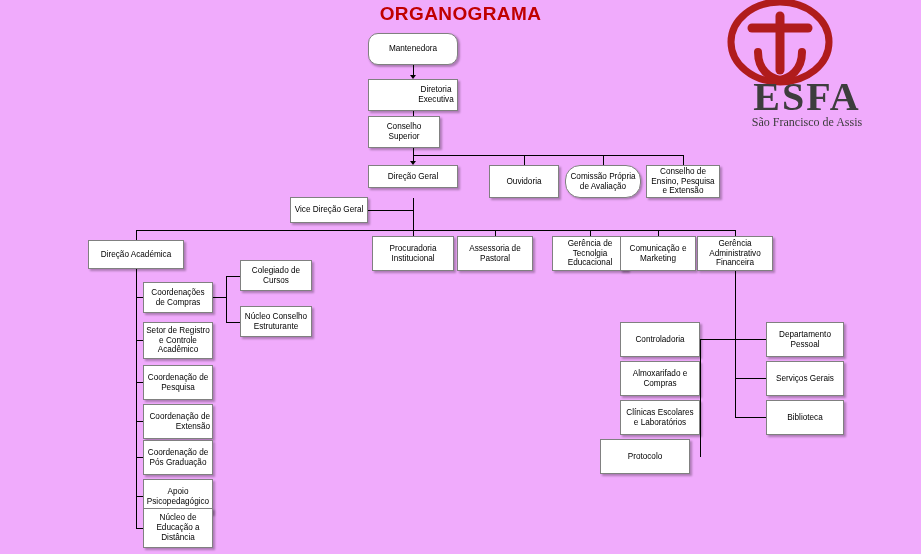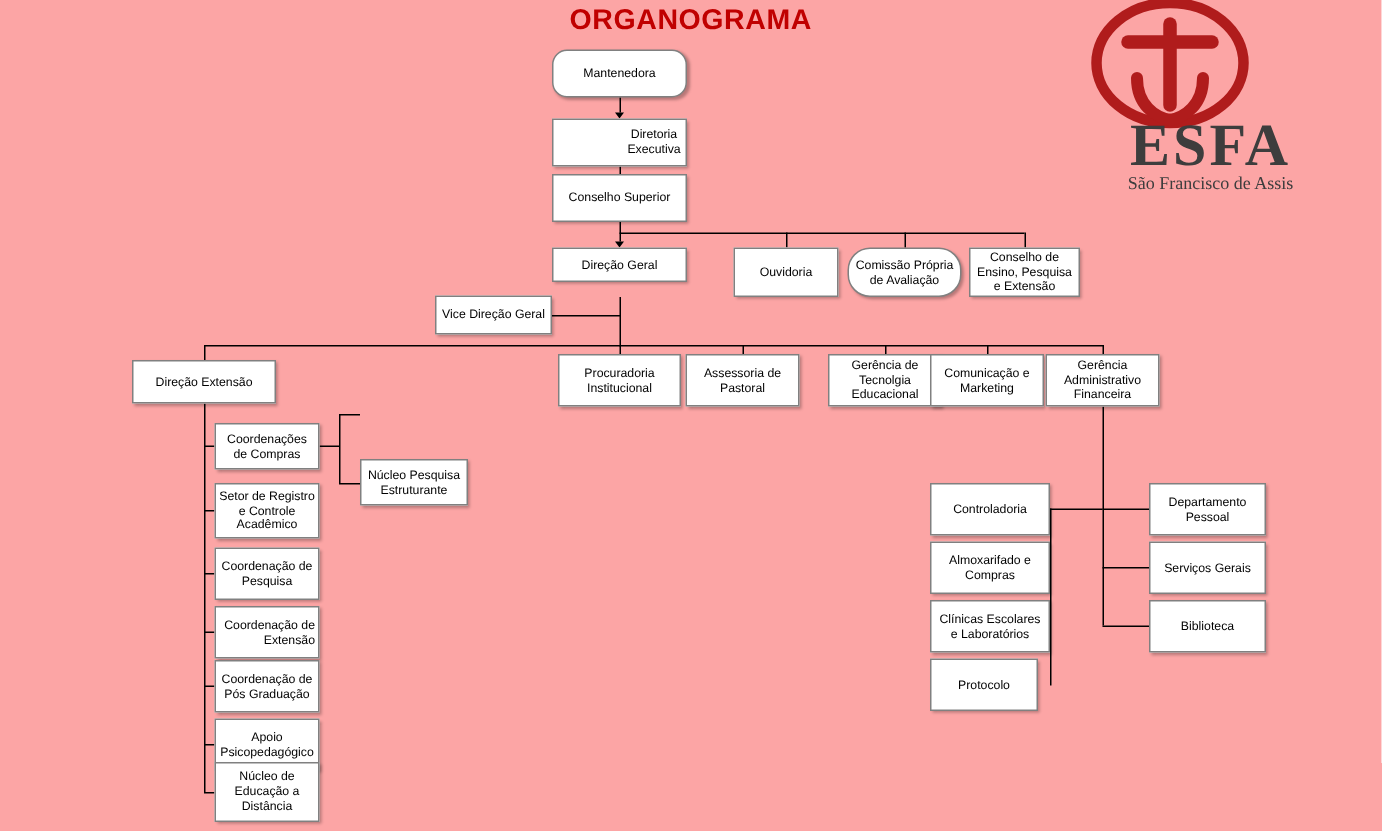--- a/index.html
+++ b/index.html
@@ -8,21 +8,21 @@
     background: #ffffff;
   }
   body {
     font-family: "Liberation Sans", sans-serif;
   }
   #stage {
     position: relative;
     width: 921px;
     height: 554px;
     overflow: hidden;
-    background: #fca5a5;
+    background: #f0abfc;
   }
   .title {
     position: absolute;
     left: 0;
     top: 3px;
     width: 921px;
     text-align: center;
     font-size: 19px;
     font-weight: bold;
     color: #c00000;
@@ -141,21 +141,21 @@
   <div class="line h" style="left:700px; top:378px; width:0px;"></div>
   <div class="line h" style="left:700px; top:417px; width:0px;"></div>
   <div class="line h" style="left:700px; top:456px; width:0px;"></div>
 
   <div class="node" style="left:368px; top:33px; width:90px; height:32px;border-radius:10px;">
       <span>Mantenedora</span>
     </div>
   <div class="node" style="left:368px; top:79px; width:90px; height:32px;padding-left:48px;">
       <span>Diretoria Executiva</span>
     </div>
-  <div class="node" style="left:368px; top:116px; width:90px; height:32px;">
+  <div class="node" style="left:368px; top:116px; width:72px; height:32px;">
       <span>Conselho Superior</span>
     </div>
 
   <div class="node" style="left:368px; top:165px; width:90px; height:23px;">
       <span>Direção Geral</span>
     </div>
   <div class="node" style="left:489px; top:165px; width:70px; height:33px;">
       <span>Ouvidoria</span>
     </div>
   <div class="node" style="left:565px; top:165px; width:76px; height:33px;border-radius:15px;">
@@ -163,43 +163,46 @@
     </div>
   <div class="node" style="left:646px; top:165px; width:74px; height:33px;">
       <span>Conselho de Ensino, Pesquisa e Extensão</span>
     </div>
 
   <div class="node" style="left:290px; top:197px; width:78px; height:26px;">
       <span>Vice Direção Geral</span>
     </div>
 
   <div class="node" style="left:88px; top:240px; width:96px; height:29px;">
-      <span>Direção Extensão</span>
+      <span>Direção Académica</span>
     </div>
   <div class="node" style="left:372px; top:236px; width:82px; height:35px;">
       <span>Procuradoria Institucional</span>
     </div>
   <div class="node" style="left:457px; top:236px; width:76px; height:35px;">
       <span>Assessoria de Pastoral</span>
     </div>
   <div class="node" style="left:552px; top:236px; width:76px; height:35px;justify-content:center;">
       <span>Gerência de Tecnolgia Educacional</span>
     </div>
   <div class="node" style="left:620px; top:236px; width:76px; height:35px;">
       <span>Comunicação e Marketing</span>
     </div>
   <div class="node" style="left:697px; top:236px; width:76px; height:35px;">
       <span>Gerência Administrativo Financeira</span>
     </div>
 
+  <div class="node" style="left:240px; top:260px; width:72px; height:31px;">
+      <span>Colegiado de Cursos</span>
+    </div>
   <div class="node" style="left:143px; top:282px; width:70px; height:31px;">
       <span>Coordenações de Compras</span>
     </div>
   <div class="node" style="left:240px; top:306px; width:72px; height:31px;">
-      <span>Núcleo Pesquisa Estruturante</span>
+      <span>Núcleo Conselho Estruturante</span>
     </div>
 
   <div class="node" style="left:143px; top:322px; width:70px; height:37px;">
       <span>Setor de Registro e Controle Acadêmico</span>
     </div>
   <div class="node" style="left:143px; top:365px; width:70px; height:35px;">
       <span>Coordenação de Pesquisa</span>
     </div>
   <div class="node" style="left:143px; top:404px; width:70px; height:35px;text-align:right;">
       <span>Coordenação de Extensão</span>
@@ -225,17 +228,17 @@
     </div>
   <div class="node" style="left:766px; top:361px; width:78px; height:35px;">
       <span>Serviços Gerais</span>
     </div>
   <div class="node" style="left:620px; top:400px; width:80px; height:35px;">
       <span>Clínicas Escolares e Laboratórios</span>
     </div>
   <div class="node" style="left:766px; top:400px; width:78px; height:35px;">
       <span>Biblioteca</span>
     </div>
-  <div class="node" style="left:620px; top:439px; width:72px; height:35px;">
+  <div class="node" style="left:600px; top:439px; width:90px; height:35px;">
       <span>Protocolo</span>
     </div>
 
 </div>
 
 </body></html>

